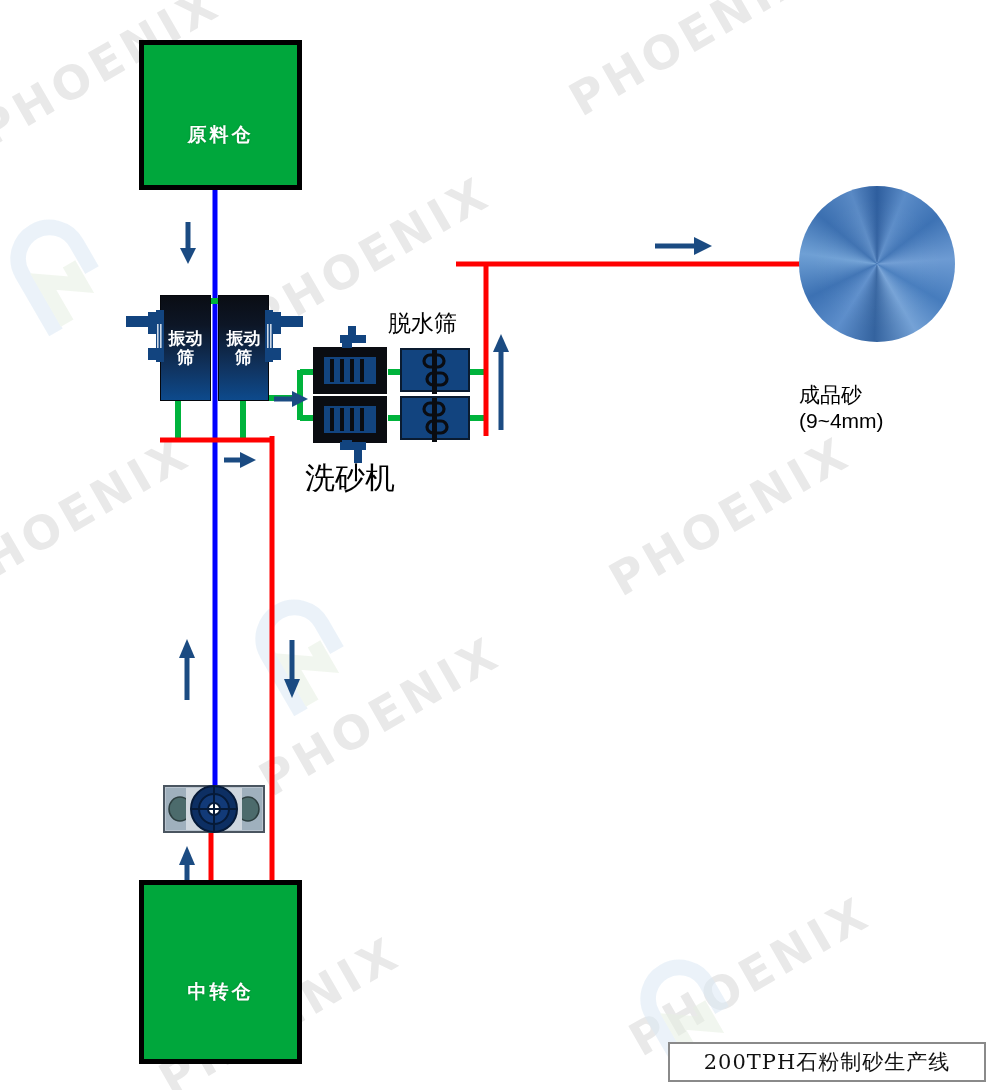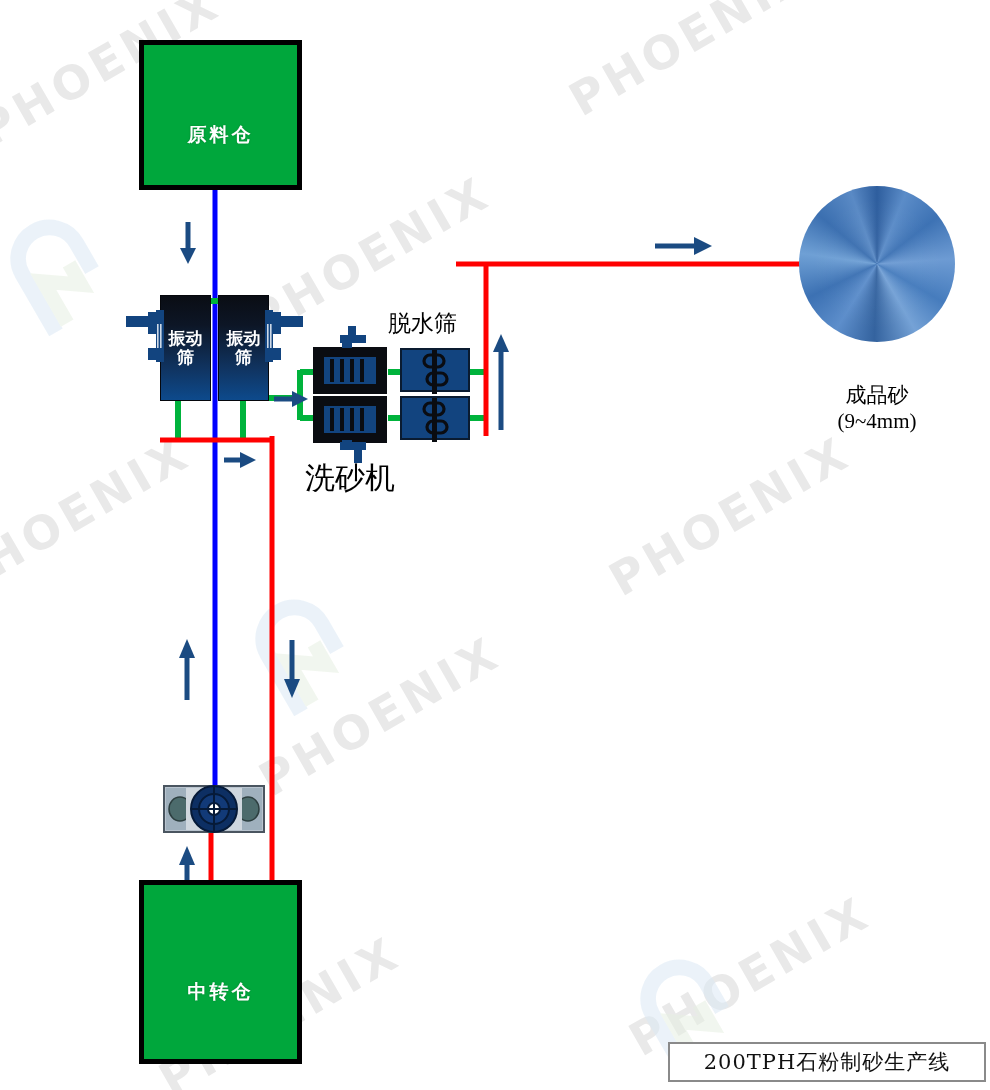--- a/index.html
+++ b/index.html
@@ -128,22 +128,22 @@
   .plate span{
     font-family:"DejaVu Serif","Liberation Serif",serif;
     font-size:21px;color:#111;letter-spacing:1px;
   }
 
   .cap{
     font-family:Liberation Sans, sans-serif;
     font-size:23px;color:#000;
   }
   .cap-serif{
-    font-family:Liberation Serif, serif;
-    font-size:21px;color:#000;text-align:center;line-height:1.25;
+    font-family:Liberation Sans, sans-serif;
+    font-size:21px;color:#000;text-align:left;line-height:1.25;
   }
   svg{display:block;overflow:visible;}
 </style>
 </head>
 <body>
 
 <div id="stage">
 
   <div class="wm-layer">
     <div class="wm-text" style="left:-30px;  top:110px;">PHOENIX</div>

